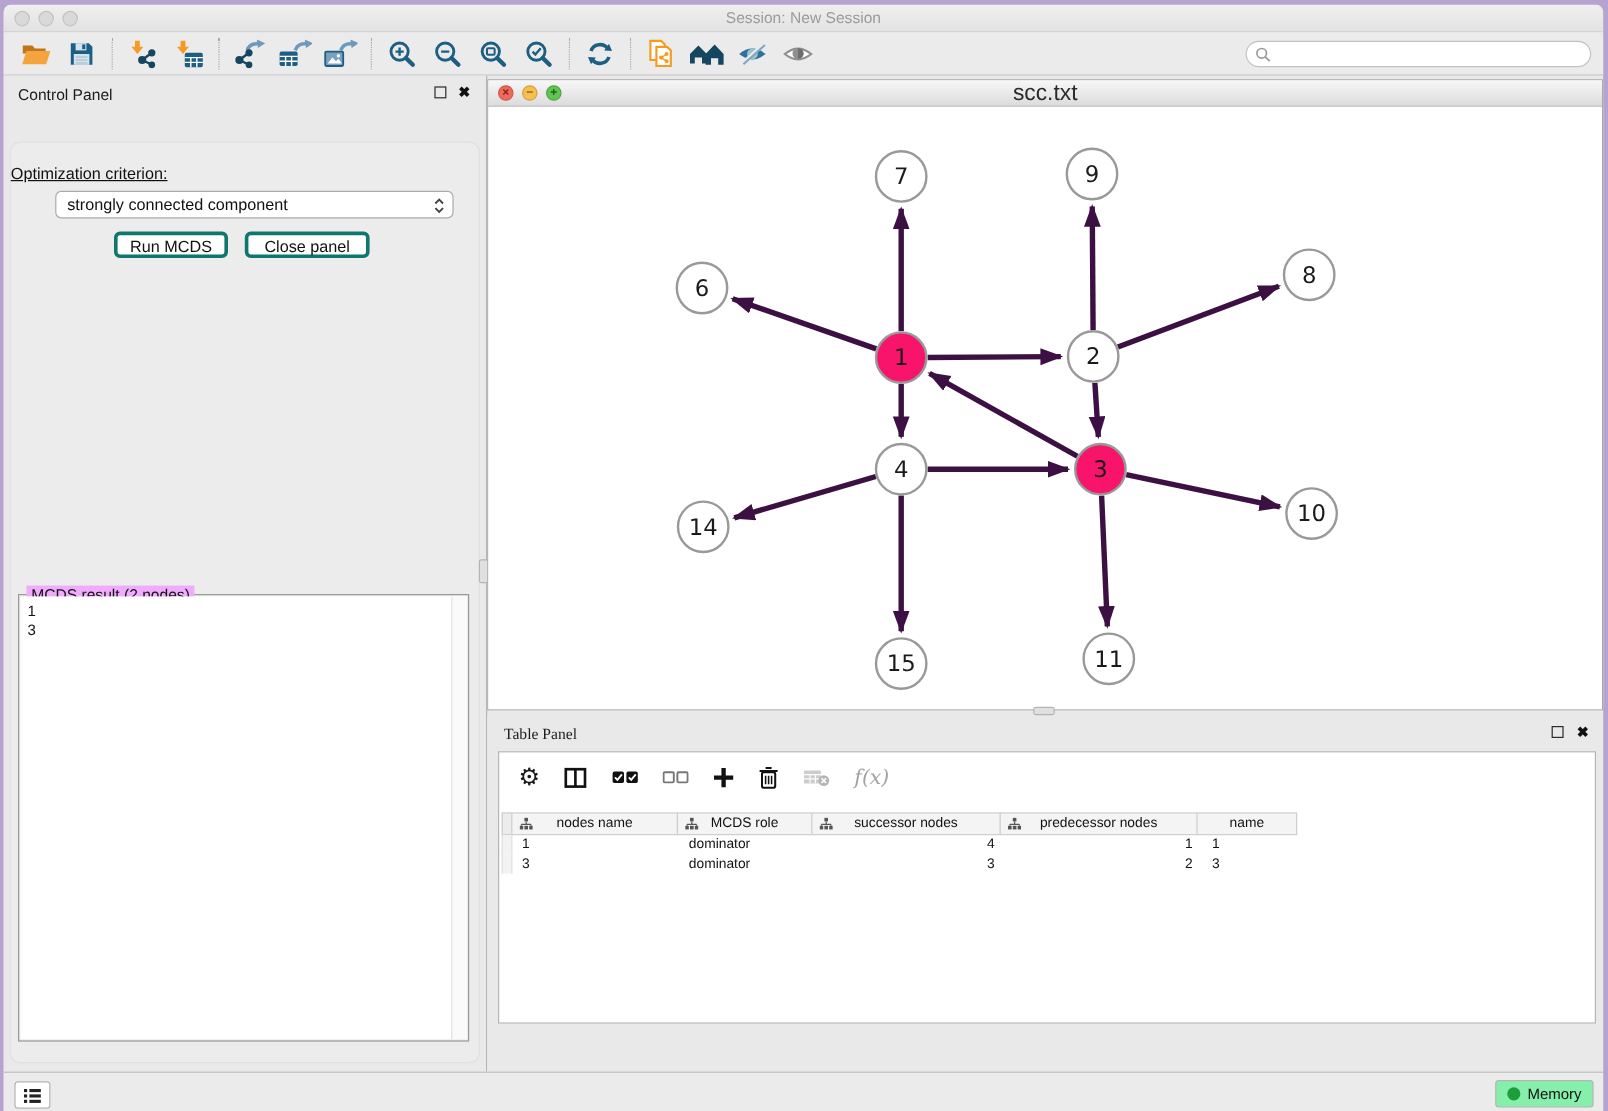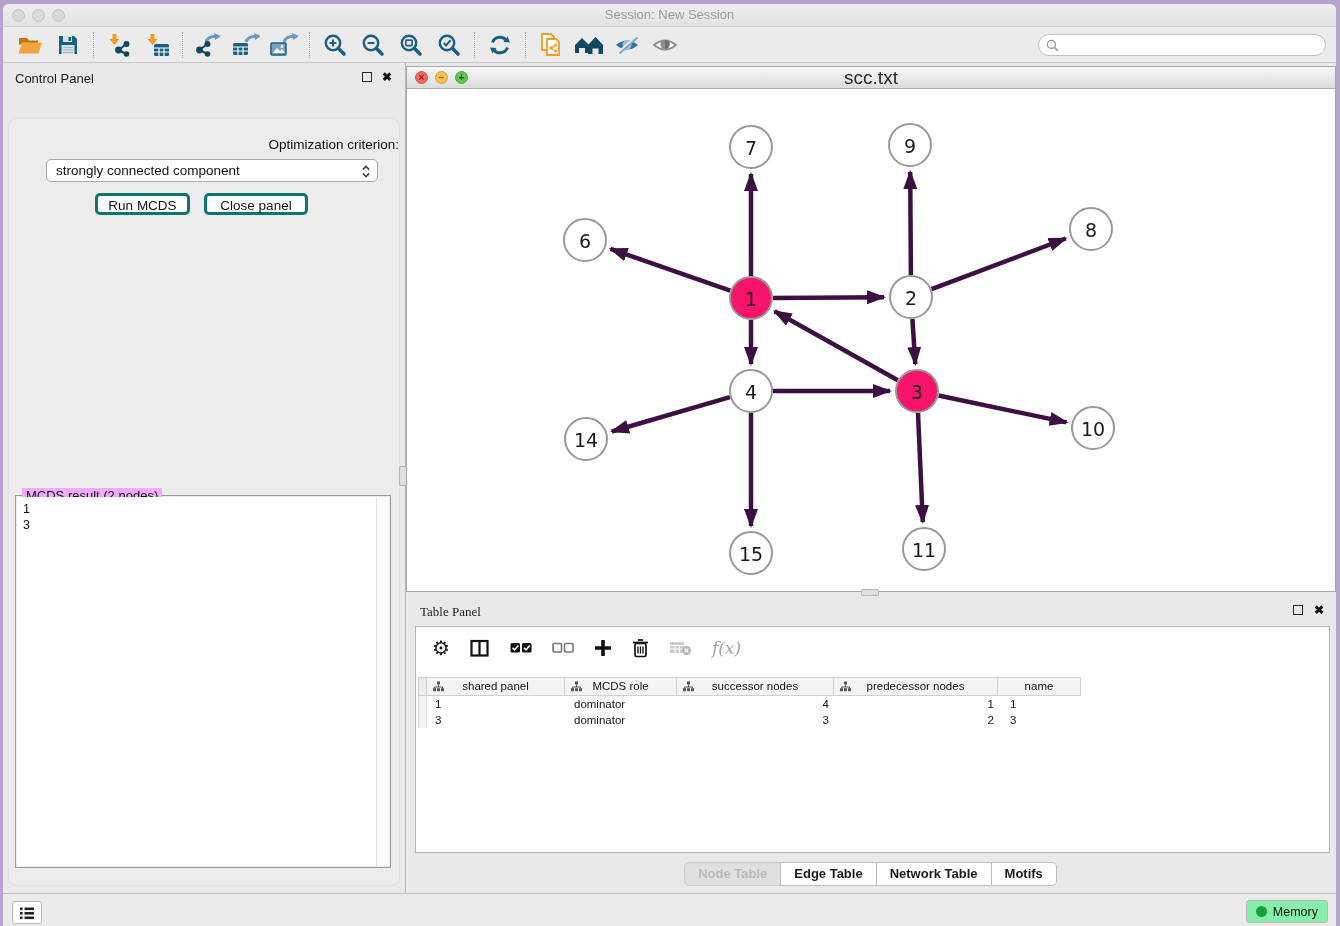--- a/index.html
+++ b/index.html
@@ -32,21 +32,21 @@
   .float-ic { position:absolute; top:9px; width:10px; height:10px; border:1.5px solid #2a2a2a; }
   .close-ic { position:absolute; top:7px; font-size:12px; font-weight:bold; color:#111; }
   .cp-tabs { position:absolute; left:0; top:33px; width:100%; display:flex; justify-content:center; }
   .tab, .btab { font-size:13px; font-weight:600; color:#1a1a1a; background:#fff;
           border:1px solid #bfbfbf; padding:3px 13px 4px; margin-left:-1px; cursor:default; }
   .tab:first-child, .btab:first-child { border-radius:5px 0 0 5px; }
   .tab:last-child, .btab:last-child { border-radius:0 5px 5px 0; }
   .tab.sel, .btab.sel { background:#e0e0e0; color:#b9b9b9; border-color:#cccccc; }
   .cp-body { position:absolute; left:5px; top:55px; width:392px; height:768px;
              background:#ececec; border:1px solid #e0e0e0; border-radius:9px; }
-  .opt-label { position:absolute; left:0; top:18px; width:100%; text-align:right; font-size:13.5px; color:#111; }
+  .opt-label { position:absolute; left:0; top:18px; width:100%; text-align:left; font-size:13.5px; color:#111;text-decoration:underline; }
   .mac-select { position:absolute; left:37px; top:40px; width:332px; height:23px; background:#fff;
                 border:1px solid #ababab; border-radius:5px; font-size:13.5px; color:#111;
                 display:flex; align-items:center; padding-left:9px; }
   .mac-select svg { position:absolute; right:6px; top:4px; }
   .btn { position:absolute; top:74px; height:22px; background:#fff; border:3px solid #0f766e;
          border-radius:5px; font-size:13.5px; color:#111; text-align:center; line-height:20px; }
   .groupbox { position:absolute; left:6px; top:376px; width:376px; height:373px; border:1px solid #9a9a9a; }
   .gb-legend { position:absolute; left:6px; top:-8px; background:#f0abfc; padding:0 4px; font-size:13px; color:#111; }
   .gb-inner { position:absolute; left:1px; top:1px; right:1px; bottom:1px; background:#fff; }
   .gb-scroll { position:absolute; right:0; top:0; width:13px; height:100%; background:#fafafa; border-left:1px solid #e2e2e2; }
@@ -403,21 +403,21 @@
       </div>
       <div class="ttable">
         <div class="thead">
             <div class="gut"></div>
             <div class="th" style="width: 139px;"><svg width="11" height="11" viewBox="0 0 11 11">
                 <rect x="4" y="0.5" width="3" height="3" fill="#555"></rect>
                 <path d="M5.5 3.5 V6 M1.5 6 H9.5 M1.5 6 V7.2 M9.5 6 V7.2" stroke="#555" fill="none"></path>
                 <rect x="0" y="7.2" width="3" height="3" fill="#555"></rect>
                 <rect x="4" y="7.2" width="3" height="3" fill="#555"></rect>
                 <rect x="8" y="7.2" width="3" height="3" fill="#555"></rect>
-              </svg><span>shared panel</span></div>
+              </svg><span>nodes name</span></div>
             <div class="th" style="width: 113px;"><svg width="11" height="11" viewBox="0 0 11 11">
                 <rect x="4" y="0.5" width="3" height="3" fill="#555"></rect>
                 <path d="M5.5 3.5 V6 M1.5 6 H9.5 M1.5 6 V7.2 M9.5 6 V7.2" stroke="#555" fill="none"></path>
                 <rect x="0" y="7.2" width="3" height="3" fill="#555"></rect>
                 <rect x="4" y="7.2" width="3" height="3" fill="#555"></rect>
                 <rect x="8" y="7.2" width="3" height="3" fill="#555"></rect>
               </svg><span>MCDS role</span></div>
             <div class="th" style="width: 158px;"><svg width="11" height="11" viewBox="0 0 11 11">
                 <rect x="4" y="0.5" width="3" height="3" fill="#555"></rect>
                 <path d="M5.5 3.5 V6 M1.5 6 H9.5 M1.5 6 V7.2 M9.5 6 V7.2" stroke="#555" fill="none"></path>
@@ -447,26 +447,20 @@
               <div class="gutb"></div>
               <div class="td" style="width: 139px; text-align: left;">3</div>
               <div class="td" style="width: 113px; text-align: left;">dominator</div>
               <div class="td" style="width: 158px; text-align: right;">3</div>
               <div class="td" style="width: 165px; text-align: right;">2</div>
               <div class="td" style="width: 84px; text-align: left;">3</div>
             </div>
           </div>
       </div>
     </div>
-    <div class="tp-tabs">
-        <div class="btab sel">Node Table</div>
-        <div class="btab">Edge Table</div>
-        <div class="btab">Network Table</div>
-        <div class="btab">Motifs</div>
-      </div>
   </div>
 
   <div class="statusbar">
     <div class="list-btn">
       <svg width="16" height="16" viewBox="0 0 16 16">
         <rect x="1" y="2.5" width="2.6" height="2.6" fill="#222"></rect>
           <rect x="5.5" y="2.5" width="9.5" height="2.6" fill="#222"></rect>
         <rect x="1" y="7" width="2.6" height="2.6" fill="#222"></rect>
           <rect x="5.5" y="7" width="9.5" height="2.6" fill="#222"></rect>
         <rect x="1" y="11.5" width="2.6" height="2.6" fill="#222"></rect>

